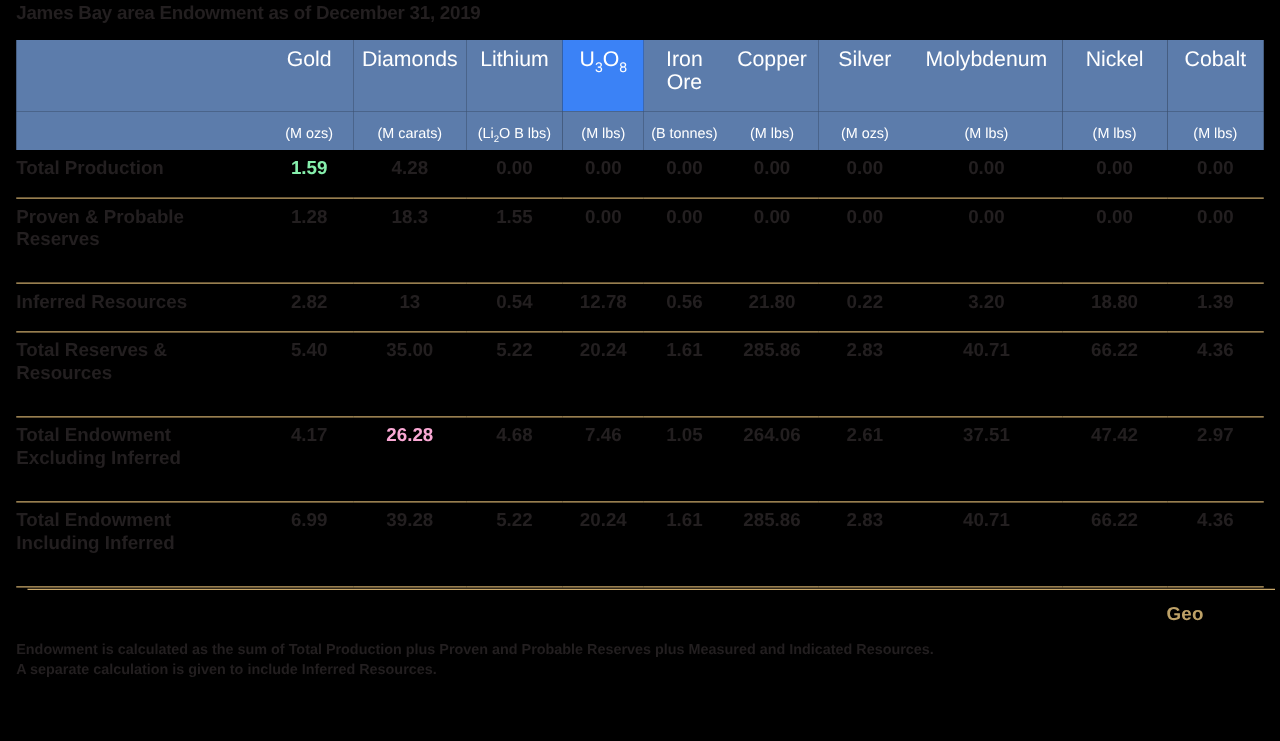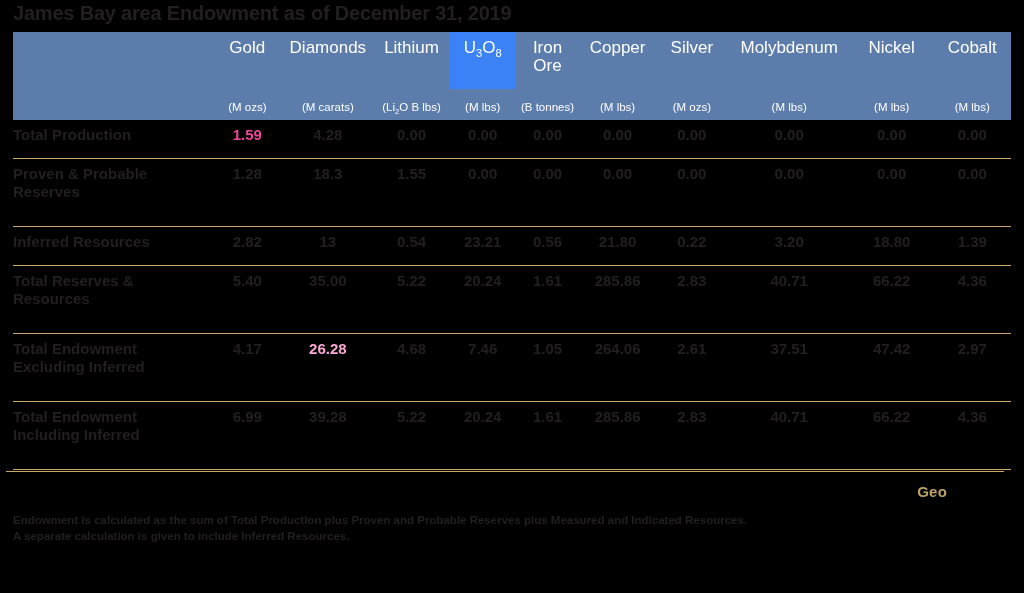--- a/index.html
+++ b/index.html
@@ -20,21 +20,21 @@
     width: 1024px;
     height: 593px;
     background: #000000;
   }
 
   
   .title {
     position: absolute;
     left: 13px;
     top: 2px;
-    font-size: 20px;
+    font-size: 15px;
     font-weight: 700;
     letter-spacing: -0.2px;
     color: #231f20;
     white-space: nowrap;
   }
 
   
   .table-wrap {
     position: absolute;
     left: 13px;
@@ -107,21 +107,21 @@
     white-space: pre-line;
   }
   tbody td.num {
     text-align: center;
     padding-top: 6px;
   }
 
   
   .geo-mark {
     position: absolute;
-    left: 6px;
+    left: 22px;
     top: 471px;
     width: 998px;
     height: 36px;
   }
   .geo-mark .geo-text {
     position: absolute;
     right: 57px;
     top: 11px;
     font-size: 15px;
     font-weight: 700;
@@ -190,21 +190,21 @@
           <th style="background: rgb(92, 124, 171);">(M lbs)</th>
           <th style="background: rgb(92, 124, 171);">(M ozs)</th>
           <th style="background: rgb(92, 124, 171);">(M lbs)</th>
           <th style="background: rgb(92, 124, 171);">(M lbs)</th>
           <th style="background: rgb(92, 124, 171);">(M lbs)</th>
         </tr>
       </thead>
       <tbody>
           <tr class="r1">
             <td class="rowlabel" style="border-bottom-color: rgb(201, 168, 106); color: rgb(35, 31, 32);">Total Production</td>
-            <td class="num" style="border-bottom-color: rgb(201, 168, 106); color: #ec4899;">1.59</td>
+            <td class="num" style="border-bottom-color: rgb(201, 168, 106); color: #86efac;">1.59</td>
             <td class="num" style="border-bottom-color: rgb(201, 168, 106); color: rgb(35, 31, 32);">4.28</td>
             <td class="num" style="border-bottom-color: rgb(201, 168, 106); color: rgb(35, 31, 32);">0.00</td>
             <td class="num" style="border-bottom-color: rgb(201, 168, 106); color: rgb(35, 31, 32);">0.00</td>
             <td class="num" style="border-bottom-color: rgb(201, 168, 106); color: rgb(35, 31, 32);">0.00</td>
             <td class="num" style="border-bottom-color: rgb(201, 168, 106); color: rgb(35, 31, 32);">0.00</td>
             <td class="num" style="border-bottom-color: rgb(201, 168, 106); color: rgb(35, 31, 32);">0.00</td>
             <td class="num" style="border-bottom-color: rgb(201, 168, 106); color: rgb(35, 31, 32);">0.00</td>
             <td class="num" style="border-bottom-color: rgb(201, 168, 106); color: rgb(35, 31, 32);">0.00</td>
             <td class="num" style="border-bottom-color: rgb(201, 168, 106); color: rgb(35, 31, 32);">0.00</td>
           </tr>
@@ -220,21 +220,21 @@
             <td class="num" style="border-bottom-color: rgb(201, 168, 106); color: rgb(35, 31, 32);">0.00</td>
             <td class="num" style="border-bottom-color: rgb(201, 168, 106); color: rgb(35, 31, 32);">0.00</td>
             <td class="num" style="border-bottom-color: rgb(201, 168, 106); color: rgb(35, 31, 32);">0.00</td>
             <td class="num" style="border-bottom-color: rgb(201, 168, 106); color: rgb(35, 31, 32);">0.00</td>
           </tr>
           <tr class="r1">
             <td class="rowlabel" style="border-bottom-color: rgb(201, 168, 106); color: rgb(35, 31, 32);">Inferred Resources</td>
             <td class="num" style="border-bottom-color: rgb(201, 168, 106); color: rgb(35, 31, 32);">2.82</td>
             <td class="num" style="border-bottom-color: rgb(201, 168, 106); color: rgb(35, 31, 32);">13</td>
             <td class="num" style="border-bottom-color: rgb(201, 168, 106); color: rgb(35, 31, 32);">0.54</td>
-            <td class="num" style="border-bottom-color: rgb(201, 168, 106); color: rgb(35, 31, 32);">23.21</td>
+            <td class="num" style="border-bottom-color: rgb(201, 168, 106); color: rgb(35, 31, 32);">12.78</td>
             <td class="num" style="border-bottom-color: rgb(201, 168, 106); color: rgb(35, 31, 32);">0.56</td>
             <td class="num" style="border-bottom-color: rgb(201, 168, 106); color: rgb(35, 31, 32);">21.80</td>
             <td class="num" style="border-bottom-color: rgb(201, 168, 106); color: rgb(35, 31, 32);">0.22</td>
             <td class="num" style="border-bottom-color: rgb(201, 168, 106); color: rgb(35, 31, 32);">3.20</td>
             <td class="num" style="border-bottom-color: rgb(201, 168, 106); color: rgb(35, 31, 32);">18.80</td>
             <td class="num" style="border-bottom-color: rgb(201, 168, 106); color: rgb(35, 31, 32);">1.39</td>
           </tr>
           <tr class="r2">
             <td class="rowlabel" style="border-bottom-color: rgb(201, 168, 106); color: rgb(35, 31, 32);">Total Reserves &amp;
 Resources</td>

